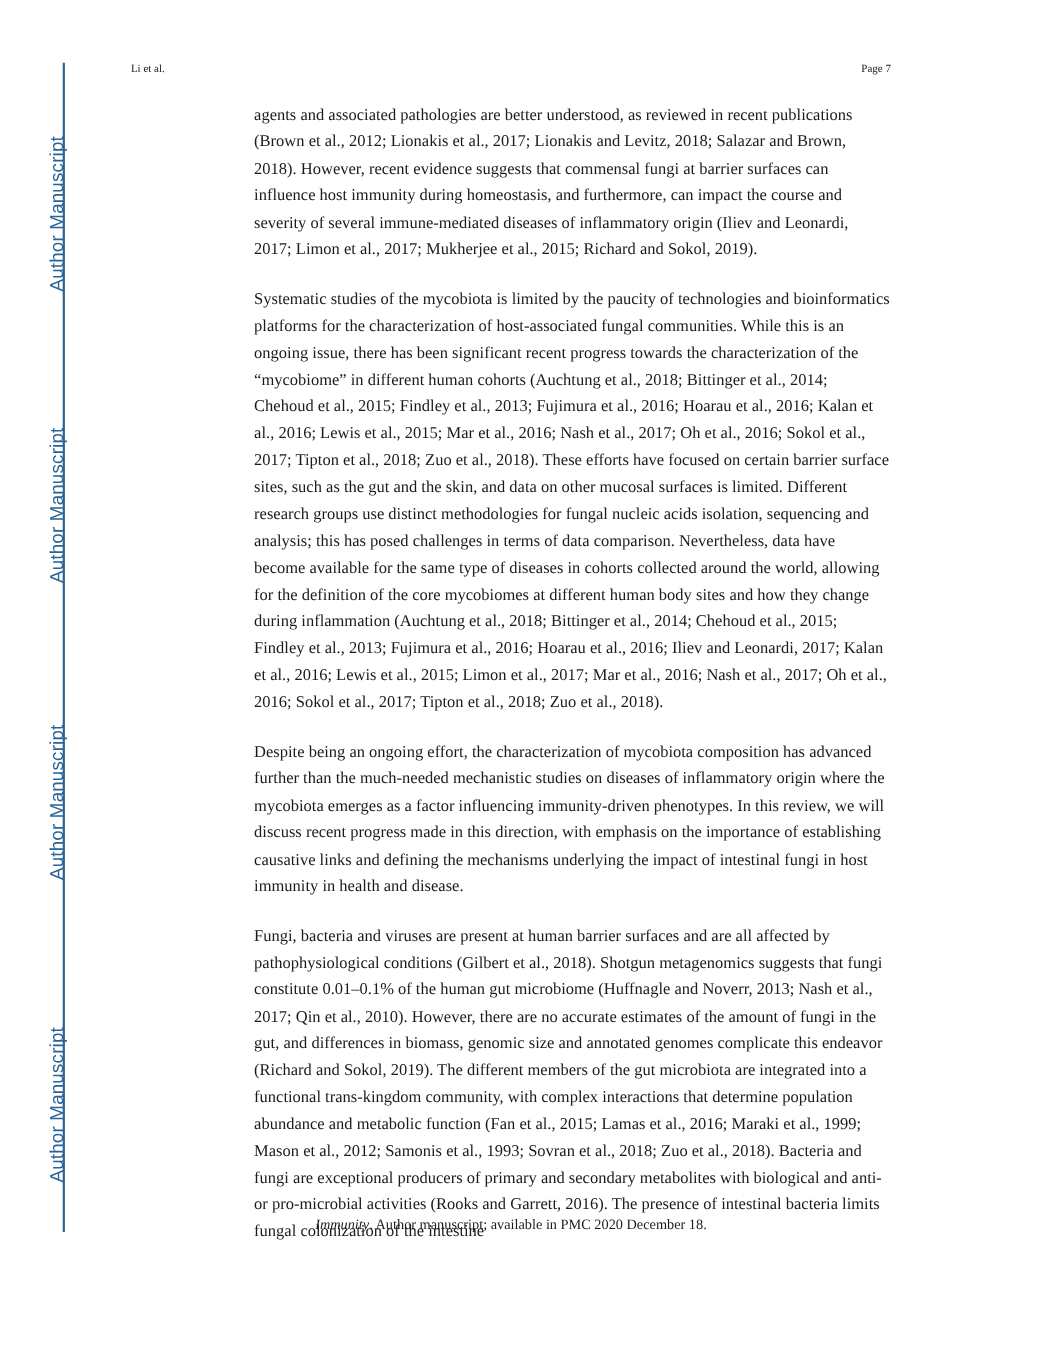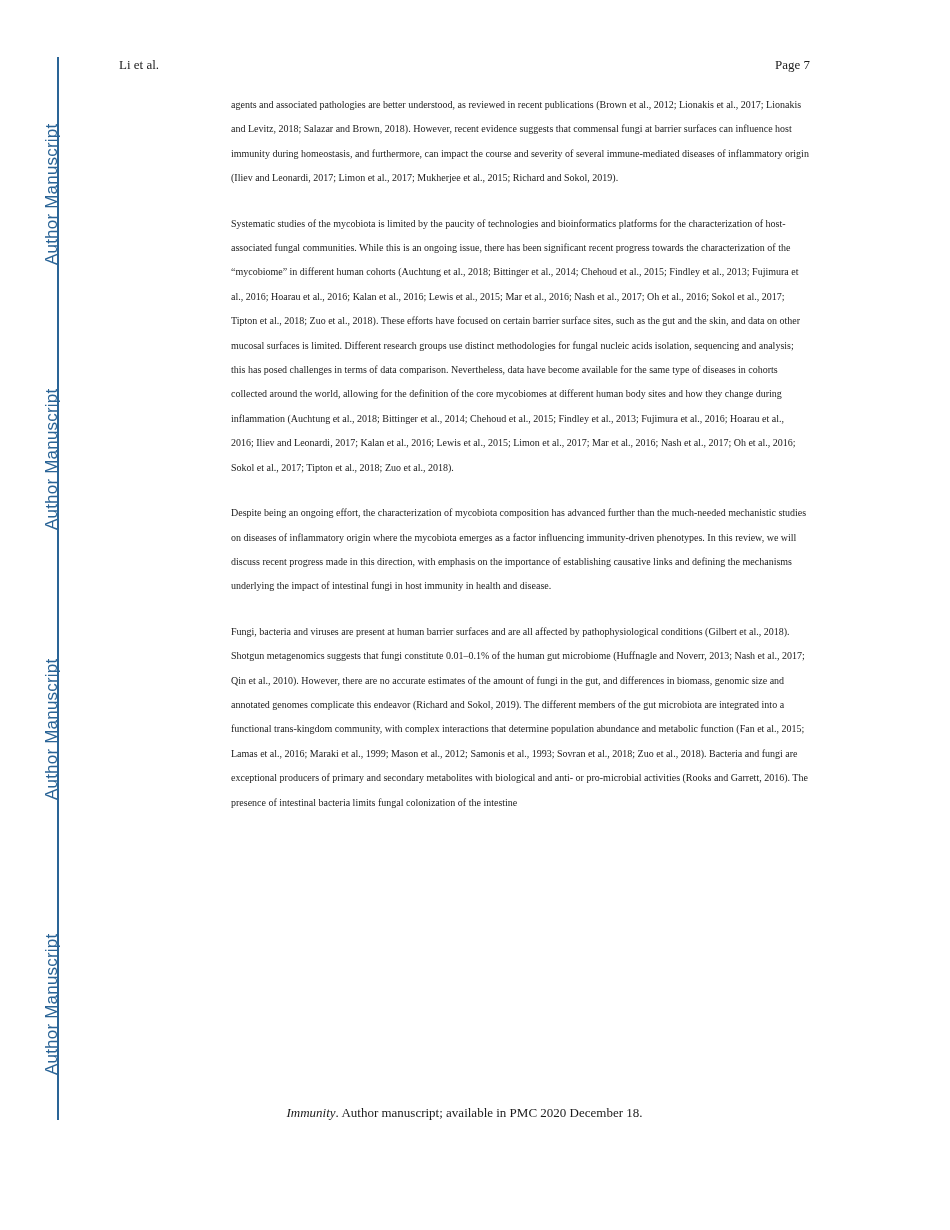--- a/index.html
+++ b/index.html
@@ -55,33 +55,33 @@
 
   
   #running-head {
     position: absolute;
     left: 119px;
     top: 57px;
     width: 691px;
     display: flex;
     justify-content: space-between;
     align-items: baseline;
-    font-size: 13px;
+    font-size: 10px;
     color: #1a1a1a;
   }
 
   
   #content {
     position: absolute;
     left: 231px;
     top: 93px;
     width: 578px;
   }
   .para {
-    font-size: 10px;
+    font-size: 15px;
     line-height: 24.4px;
     margin: 0 0 21px 0;
     text-align: left;
     white-space: pre-line;
   }
   .section-heading {
     position: relative;
     left: -90px;
     width: 668px;
     font-family: "Liberation Sans", "DejaVu Sans", sans-serif;

